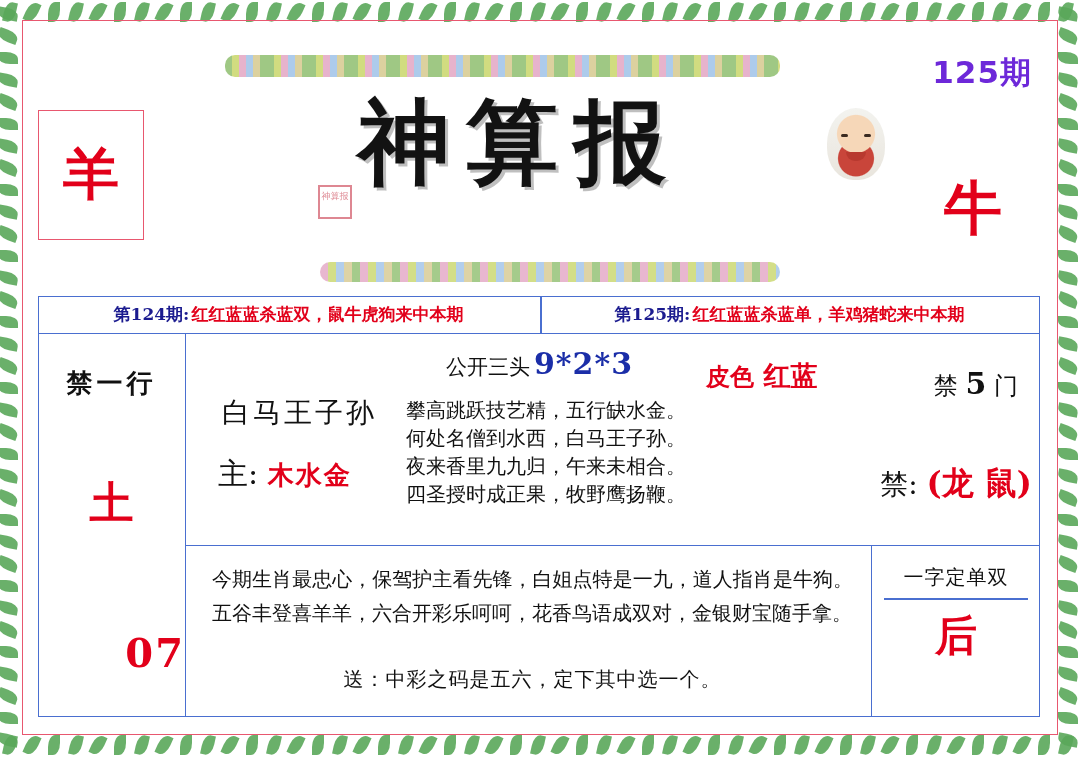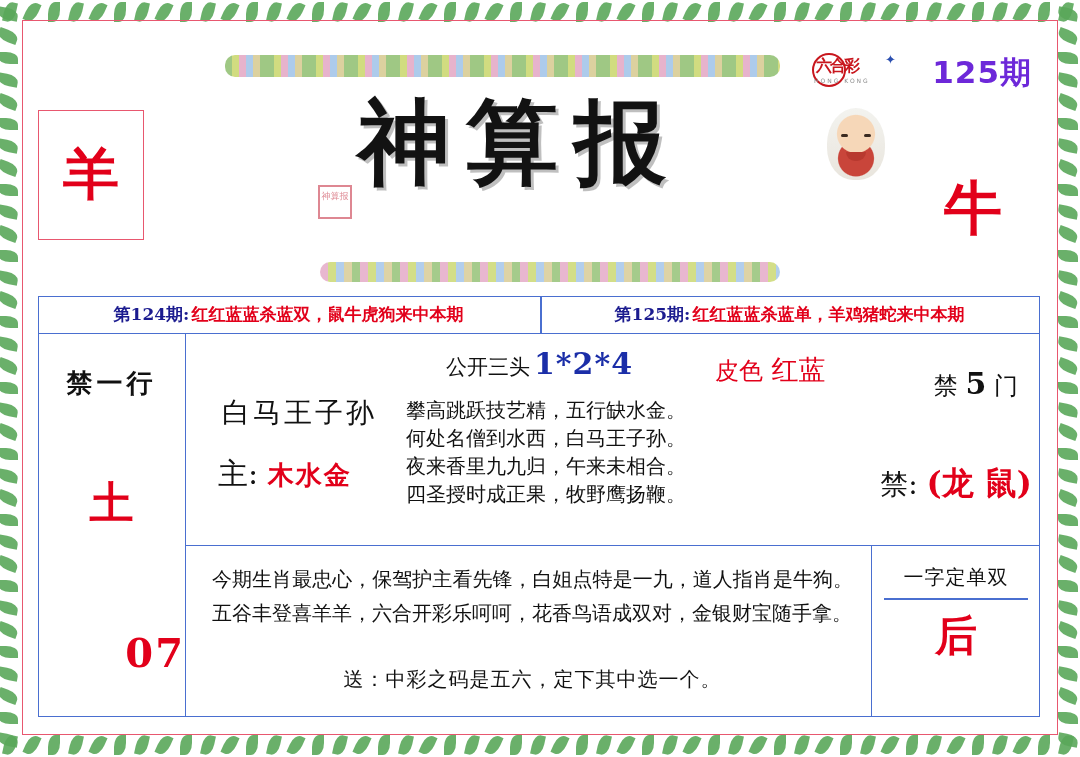--- a/index.html
+++ b/index.html
@@ -331,26 +331,25 @@
   .open3 .nums {
     color: #1b2ea8;
     font-size: 30px;
     font-weight: bold;
     letter-spacing: 1px;
     margin-left: 4px;
   }
   .skin {
     position: absolute;
     left: 520px;
-    top: 18px;
+    top: 24px;
     font-family: "DejaVu Serif", serif;
     font-size: 27px;
-    font-weight: normal;
+    font-weight: bold;
     white-space: nowrap;
-    margin-left: 9px;
   }
   .skin .lab { color: #e2001a; font-size: 24px; }
   .skin .val { color: #e2001a; }
   .jin-men {
     position: absolute;
     right: 22px;
     top: 32px;
     font-family: "DejaVu Serif", serif;
     font-size: 24px;
     color: #111;
@@ -652,26 +651,20 @@
       <div class="leaf" style="left: 1062px; top: 708px; transform: rotate(270deg);"></div>
       <div class="leaf" style="left: 2px; top: 730px; transform: rotate(100deg);"></div>
       <div class="leaf" style="left: 1062px; top: 730px; transform: rotate(280deg);"></div>
     </div>
 
   <div class="red-frame"></div>
 
   <div class="wave-top"></div>
   <div class="wave-bottom"></div>
 
-  <div class="logo-badge">
-    <div class="lb-circ"></div>
-    <div class="lb-txt">六合彩</div>
-    <div class="lb-sub">HONG KONG</div>
-    <div class="lb-star">✦</div>
-  </div>
 
   <div class="issue-top">125期</div>
 
   <div class="main-title">神算报</div>
   <div class="title-seal">神算报</div>
 
   <div class="portrait">
     <div class="eye-l"></div>
       <div class="eye-r"></div>
       <div class="mouth"></div>
@@ -696,21 +689,21 @@
   <div class="pred-divider"></div>
 
   <div class="left-col">
     <div class="lc-item lc-jin1">禁一行</div>
     <div class="lc-item lc-tu">土</div>
     <div class="lc-item lc-07">07</div>
   </div>
 
   <div class="mid-top">
     <div class="open3">
-      <span>公开三头</span><span class="nums">1*2*4</span>
+      <span>公开三头</span><span class="nums">9*2*3</span>
     </div>
 
     <div class="skin">
       <span class="lab">皮色</span>
       <span class="val">红蓝</span>
     </div>
 
     <div class="jin-men">
       <span>禁</span>
       <span class="big">5</span>

